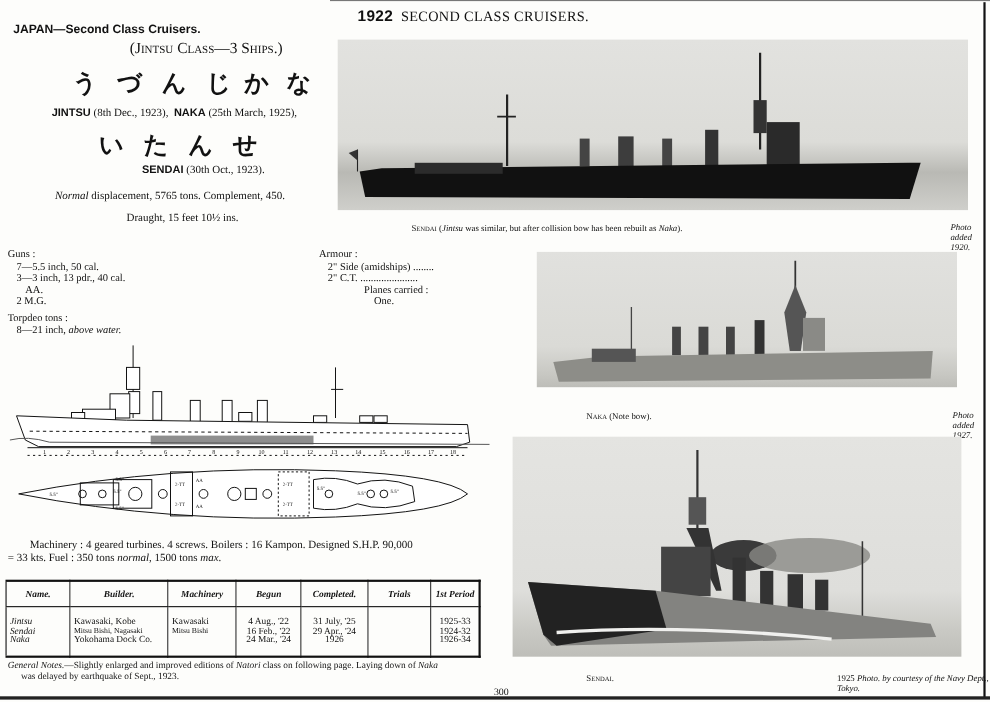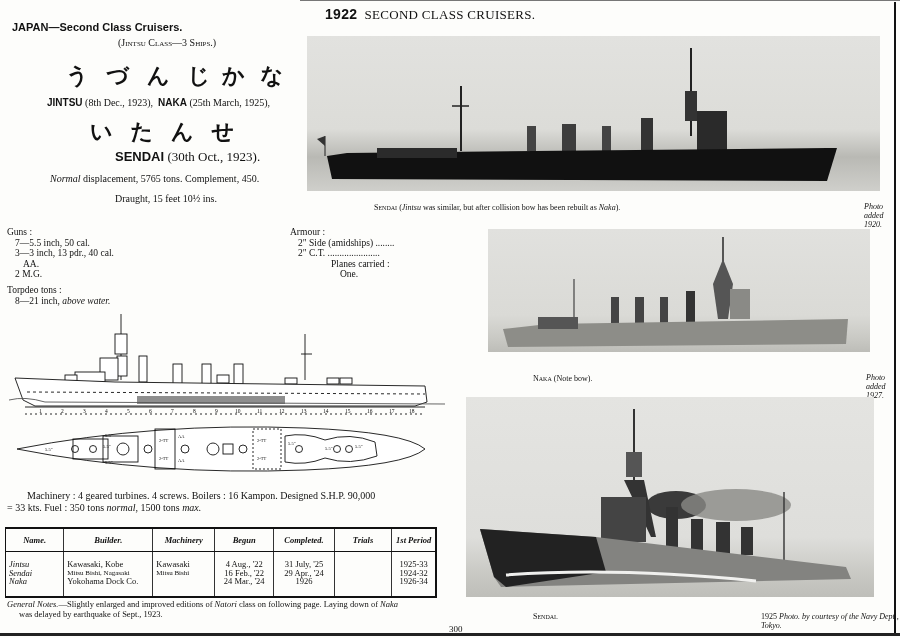--- a/index.html
+++ b/index.html
@@ -8,26 +8,26 @@
   .sans{font-family:"Liberation Sans","DejaVu Sans",sans-serif;}
   .bold{font-weight:bold;}
   .it{font-style:italic;}
   .sc{font-variant:small-caps;}
   .frame-r{position:absolute;right:4px;top:2px;width:2px;height:632px;background:#111;}
   .frame-b{position:absolute;left:0;bottom:2px;width:900px;height:3px;background:#222;}
   .frame-t{position:absolute;left:300px;top:0;width:600px;height:1px;background:#777;}
 
   .left-title{left:12px;top:21px;font-size:11px;}
   .left-title .country{font-weight:bold;margin-top:48px;}
-  .class-line{left:118px;top:37px;font-size:10px;}
+  .class-line{left:118px;top:37px;font-size:14px;}
   .jp1{left:66px;top:61px;font-size:22px;letter-spacing:18px;font-family:"DejaVu Sans",sans-serif;font-weight:bold;}
   .jp1b{left:222px;top:61px;font-size:22px;letter-spacing:16px;font-family:"DejaVu Sans",sans-serif;font-weight:bold;text-align:center;}
   .names1{left:47px;top:97px;font-size:10px;}
   .jp2{left:90px;top:117px;font-size:22px;letter-spacing:18px;font-family:"DejaVu Sans",sans-serif;font-weight:bold;}
-  .names2{left:115px;top:149px;font-size:13px;}
+  .names2{left:129px;top:149px;font-size:10px;}
   .disp{left:50px;top:173px;font-size:10px;text-align:center;}
   .dims{left:24px;top:193px;font-size:10px;line-height:11px;}
   .dims .l2{padding-left:91px;display:block;}
 
   .guns{left:7px;top:227px;font-size:9.5px;line-height:10.5px;}
   .guns .ind{padding-left:8px;display:block;}
   .guns .ind2{padding-left:16px;display:block;}
   .armour{left:290px;top:227px;font-size:9.5px;line-height:10.5px;}
   .armour .ind{padding-left:8px;display:block;}
   .armour .ind3{padding-left:41px;display:block;}

